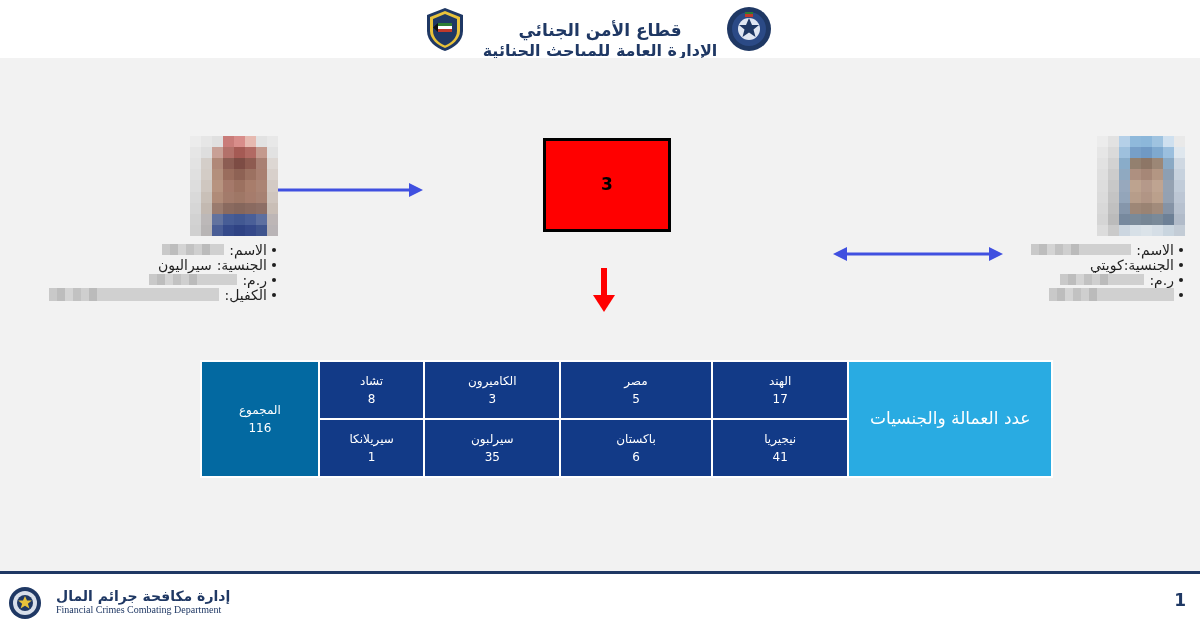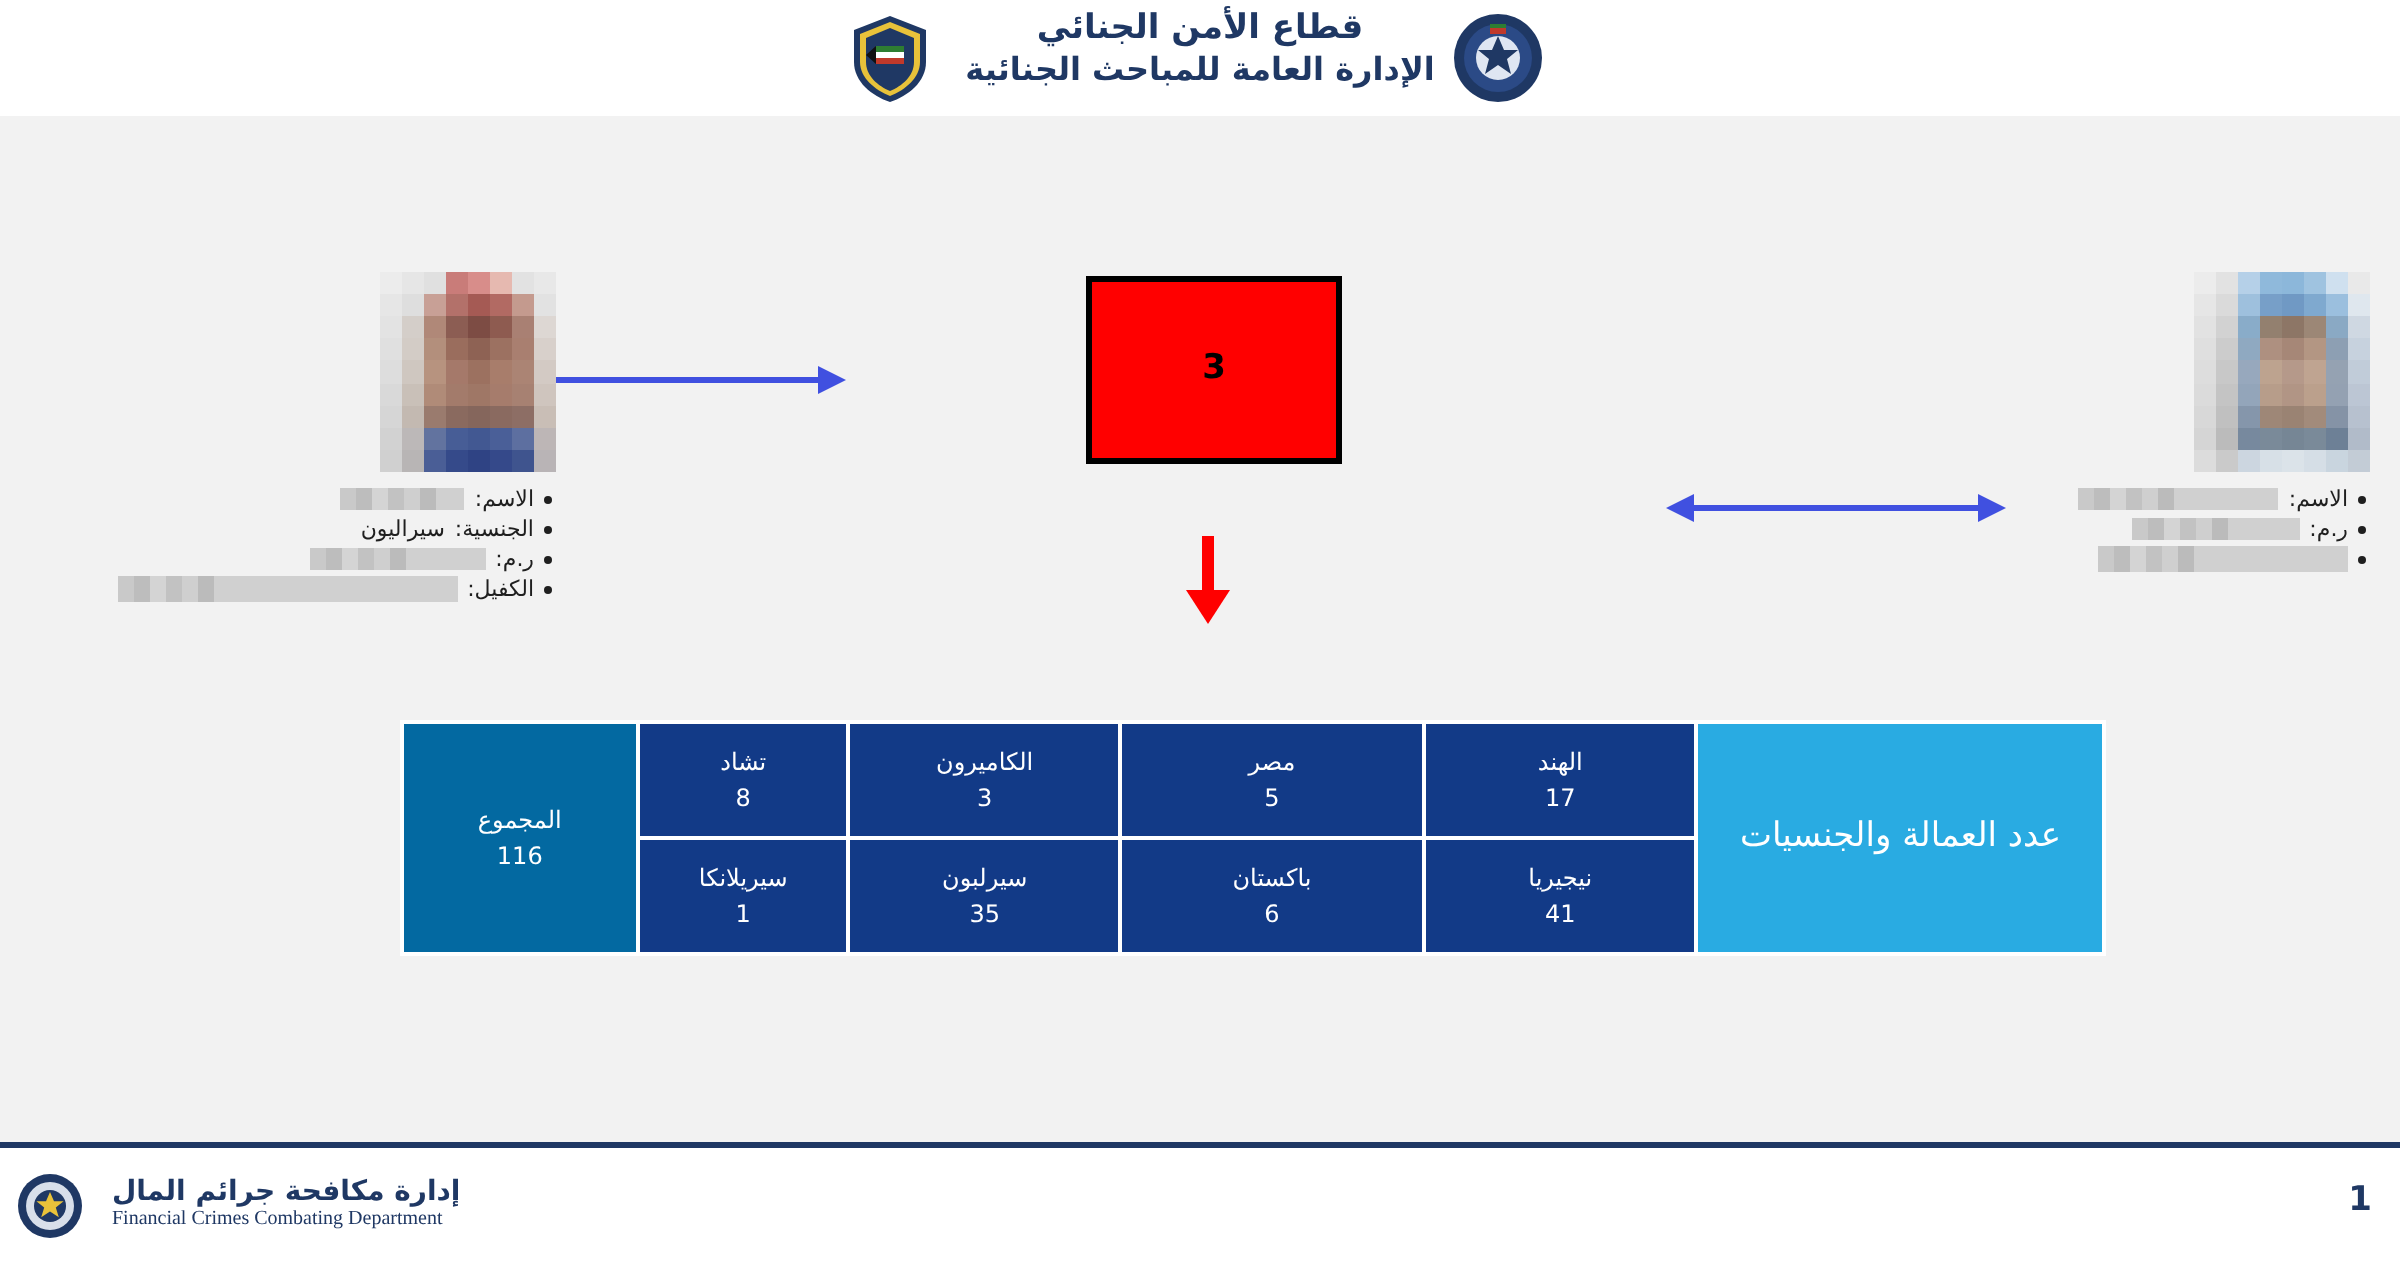--- a/index.html
+++ b/index.html
@@ -31,21 +31,21 @@
   }
   .header-titles {
     position: absolute;
     left: 0; right: 0;
     top: 4px;
     text-align: center;
     color: #1f3864;
     font-weight: bold;
     line-height: 1.25;
   }
-  .header-title-1 { font-size: 17px; }
+  .header-title-1 { font-size: 17px; margin-top: 16px; }
   .header-title-2 { font-size: 16px; }
 
   .emblem-left {
     position: absolute;
     left: 725px;
     top: 5px;
     width: 48px; height: 48px;
   }
   .emblem-right {
     position: absolute;
@@ -117,21 +117,21 @@
     position: absolute;
     inset: 0;
     display: grid;
     grid-template-columns: repeat(8, 1fr);
     grid-template-rows: repeat(9, 1fr);
   }
   .pix i { display: block; }
 
   .fields {
     margin-top: 6px;
-    font-size: 11px;
+    font-size: 14px;
     color: #1f1f1f;
     direction: rtl;
     text-align: right;
   }
   .field-row {
     display: flex;
     align-items: center;
     justify-content: flex-start;
     gap: 5px;
     height: 15px;
@@ -479,20 +479,24 @@
       </div>
     </div>
     <div class="fields">
       <div class="field-row">
         <span class="bullet"></span>
         <span class="field-label">الاسم:</span>
         <span class="redact" style="width:100px"></span>
       </div>
       <div class="field-row">
         <span class="bullet"></span>
+        <span class="field-label">الجنسية:كويتي</span>
+      </div>
+      <div class="field-row">
+        <span class="bullet"></span>
         <span class="field-label">ر.م:</span>
         <span class="redact" style="width:84px"></span>
       </div>
       <div class="field-row">
         <span class="bullet"></span>
         <span class="redact redact-lg" style="width:125px"></span>
       </div>
     </div>
   </div>
 

